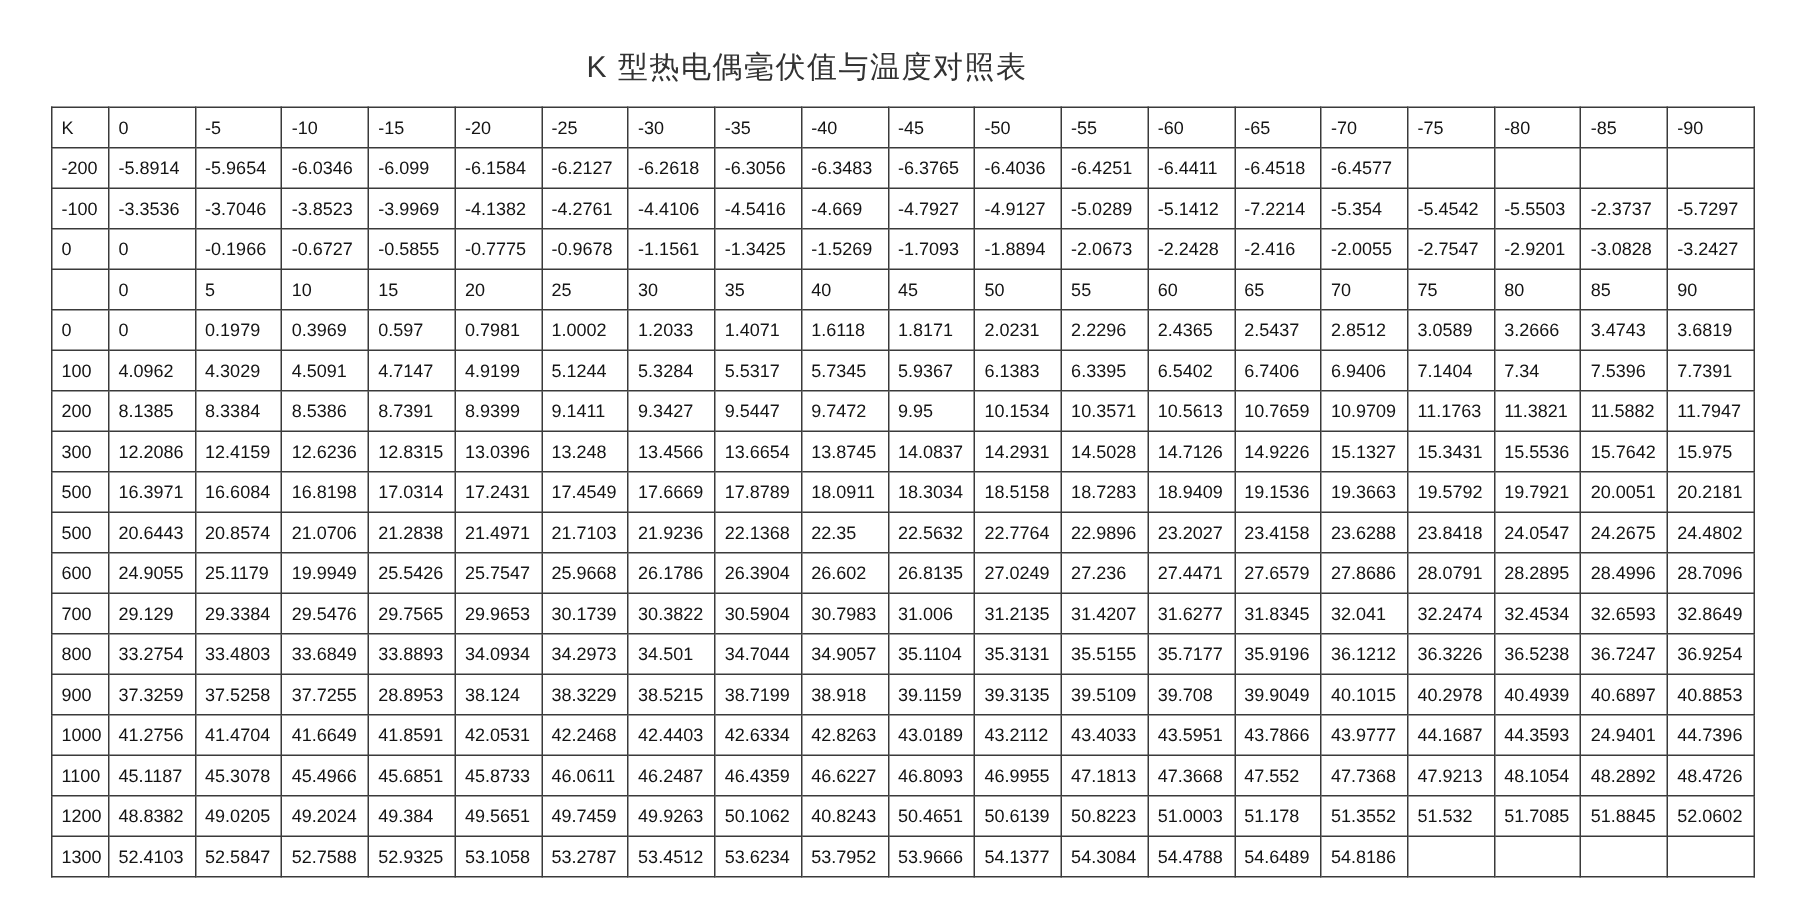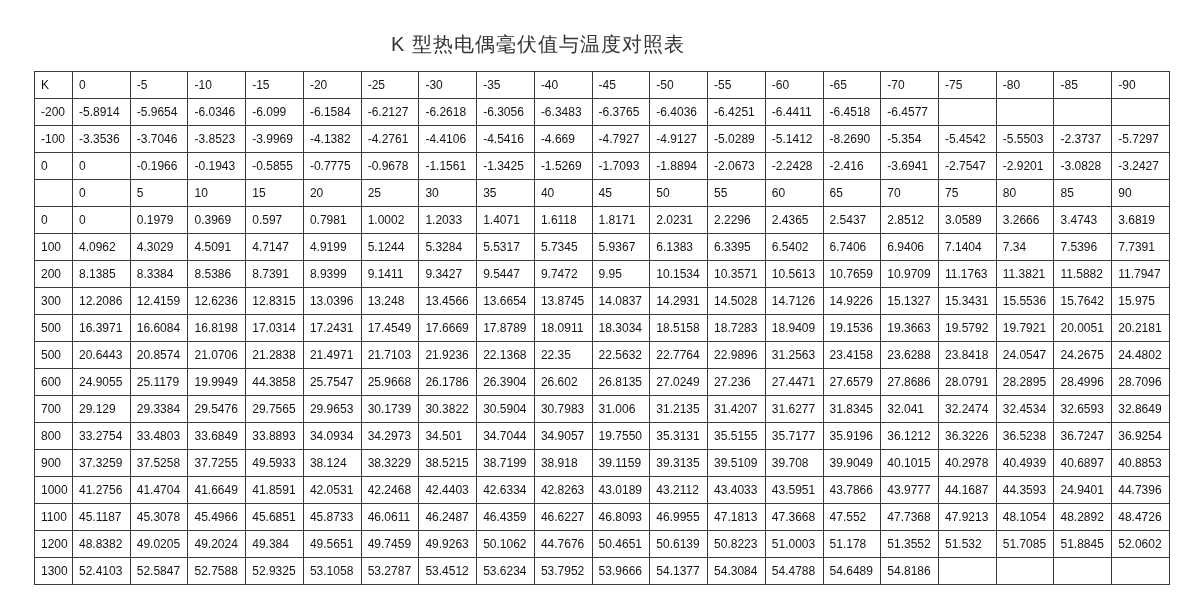--- a/index.html
+++ b/index.html
@@ -137,44 +137,44 @@
           <td>-3.9969</td>
           <td>-4.1382</td>
           <td>-4.2761</td>
           <td>-4.4106</td>
           <td>-4.5416</td>
           <td>-4.669</td>
           <td>-4.7927</td>
           <td>-4.9127</td>
           <td>-5.0289</td>
           <td>-5.1412</td>
-          <td>-8.2690</td>
+          <td>-7.2214</td>
           <td>-5.354</td>
           <td>-5.4542</td>
           <td>-5.5503</td>
           <td>-2.3737</td>
           <td>-5.7297</td>
         </tr>
         <tr>
           <td>0</td>
           <td>0</td>
           <td>-0.1966</td>
-          <td>-0.1943</td>
+          <td>-0.6727</td>
           <td>-0.5855</td>
           <td>-0.7775</td>
           <td>-0.9678</td>
           <td>-1.1561</td>
           <td>-1.3425</td>
           <td>-1.5269</td>
           <td>-1.7093</td>
           <td>-1.8894</td>
           <td>-2.0673</td>
           <td>-2.2428</td>
           <td>-2.416</td>
-          <td>-3.6941</td>
+          <td>-2.0055</td>
           <td>-2.7547</td>
           <td>-2.9201</td>
           <td>-3.0828</td>
           <td>-3.2427</td>
         </tr>
         <tr>
           <td></td>
           <td>0</td>
           <td>5</td>
           <td>10</td>
@@ -312,34 +312,34 @@
           <td>21.0706</td>
           <td>21.2838</td>
           <td>21.4971</td>
           <td>21.7103</td>
           <td>21.9236</td>
           <td>22.1368</td>
           <td>22.35</td>
           <td>22.5632</td>
           <td>22.7764</td>
           <td>22.9896</td>
-          <td>31.2563</td>
+          <td>23.2027</td>
           <td>23.4158</td>
           <td>23.6288</td>
           <td>23.8418</td>
           <td>24.0547</td>
           <td>24.2675</td>
           <td>24.4802</td>
         </tr>
         <tr>
           <td>600</td>
           <td>24.9055</td>
           <td>25.1179</td>
           <td>19.9949</td>
-          <td>44.3858</td>
+          <td>25.5426</td>
           <td>25.7547</td>
           <td>25.9668</td>
           <td>26.1786</td>
           <td>26.3904</td>
           <td>26.602</td>
           <td>26.8135</td>
           <td>27.0249</td>
           <td>27.236</td>
           <td>27.4471</td>
           <td>27.6579</td>
@@ -375,37 +375,37 @@
           <td>800</td>
           <td>33.2754</td>
           <td>33.4803</td>
           <td>33.6849</td>
           <td>33.8893</td>
           <td>34.0934</td>
           <td>34.2973</td>
           <td>34.501</td>
           <td>34.7044</td>
           <td>34.9057</td>
-          <td>19.7550</td>
+          <td>35.1104</td>
           <td>35.3131</td>
           <td>35.5155</td>
           <td>35.7177</td>
           <td>35.9196</td>
           <td>36.1212</td>
           <td>36.3226</td>
           <td>36.5238</td>
           <td>36.7247</td>
           <td>36.9254</td>
         </tr>
         <tr>
           <td>900</td>
           <td>37.3259</td>
           <td>37.5258</td>
           <td>37.7255</td>
-          <td>49.5933</td>
+          <td>28.8953</td>
           <td>38.124</td>
           <td>38.3229</td>
           <td>38.5215</td>
           <td>38.7199</td>
           <td>38.918</td>
           <td>39.1159</td>
           <td>39.3135</td>
           <td>39.5109</td>
           <td>39.708</td>
           <td>39.9049</td>
@@ -462,21 +462,21 @@
         <tr>
           <td>1200</td>
           <td>48.8382</td>
           <td>49.0205</td>
           <td>49.2024</td>
           <td>49.384</td>
           <td>49.5651</td>
           <td>49.7459</td>
           <td>49.9263</td>
           <td>50.1062</td>
-          <td>44.7676</td>
+          <td>40.8243</td>
           <td>50.4651</td>
           <td>50.6139</td>
           <td>50.8223</td>
           <td>51.0003</td>
           <td>51.178</td>
           <td>51.3552</td>
           <td>51.532</td>
           <td>51.7085</td>
           <td>51.8845</td>
           <td>52.0602</td>

